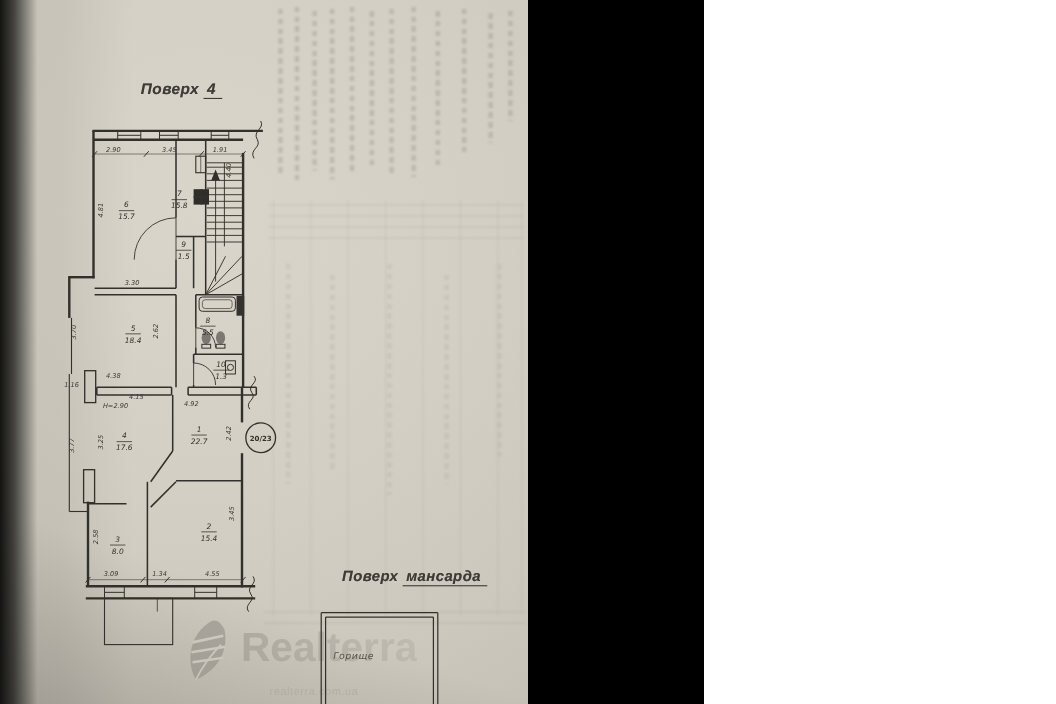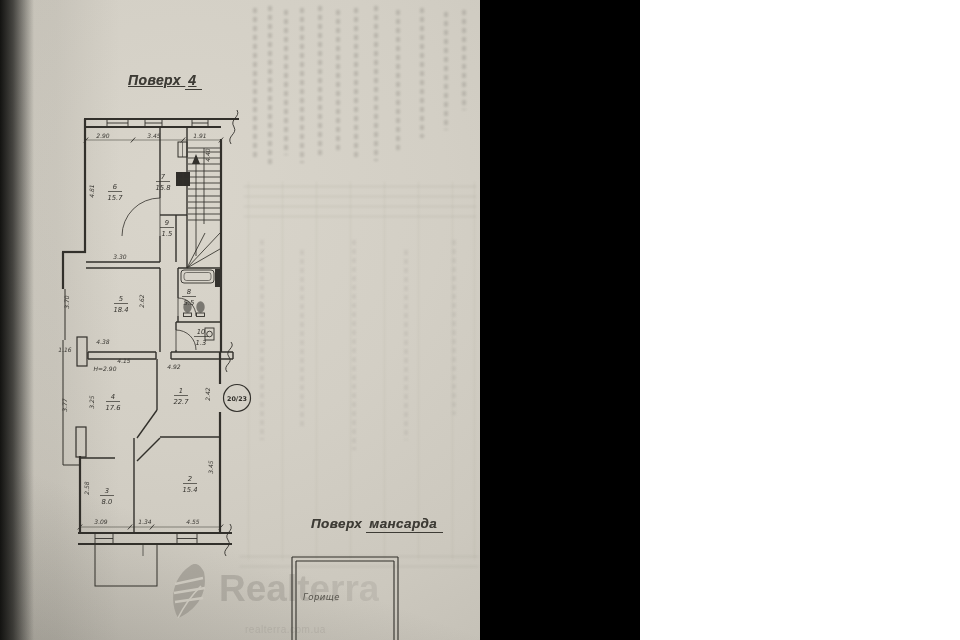--- a/index.html
+++ b/index.html
@@ -273,21 +273,21 @@
           <text x="213" y="467" class="dim-label" transform="rotate(-90 213 467)">3.45</text>
           <text x="89" y="488" class="dim-label" transform="rotate(-90 89 488)">2.58</text>
           <text x="101" y="524" class="dim-label">3.09</text>
           <text x="145" y="524" class="dim-label">1.34</text>
           <text x="193" y="524" class="dim-label">4.55</text>
           <circle cx="237" cy="398" r="13.5" stroke="#32302b" stroke-width="1.2" fill="none"></circle>
           <text x="237" y="400.5" class="circle-label">20/23</text>
         </g>
     </svg>
 
-    <div class="plan-title" style="left:128px;top:72px;text-decoration:underline;">
+    <div class="plan-title" style="left:128px;top:72px;">
       <span>Поверх</span>
       <span class="uline">4</span>
     </div>
     <div class="plan-title" style="left:311px;top:516px;font-size:13.5px;">
       <span>Поверх</span>
       <span class="uline">мансарда</span>
     </div>
     <div id="attic-room-label">Горище</div>
 
   <div id="edge-shadow"></div>

